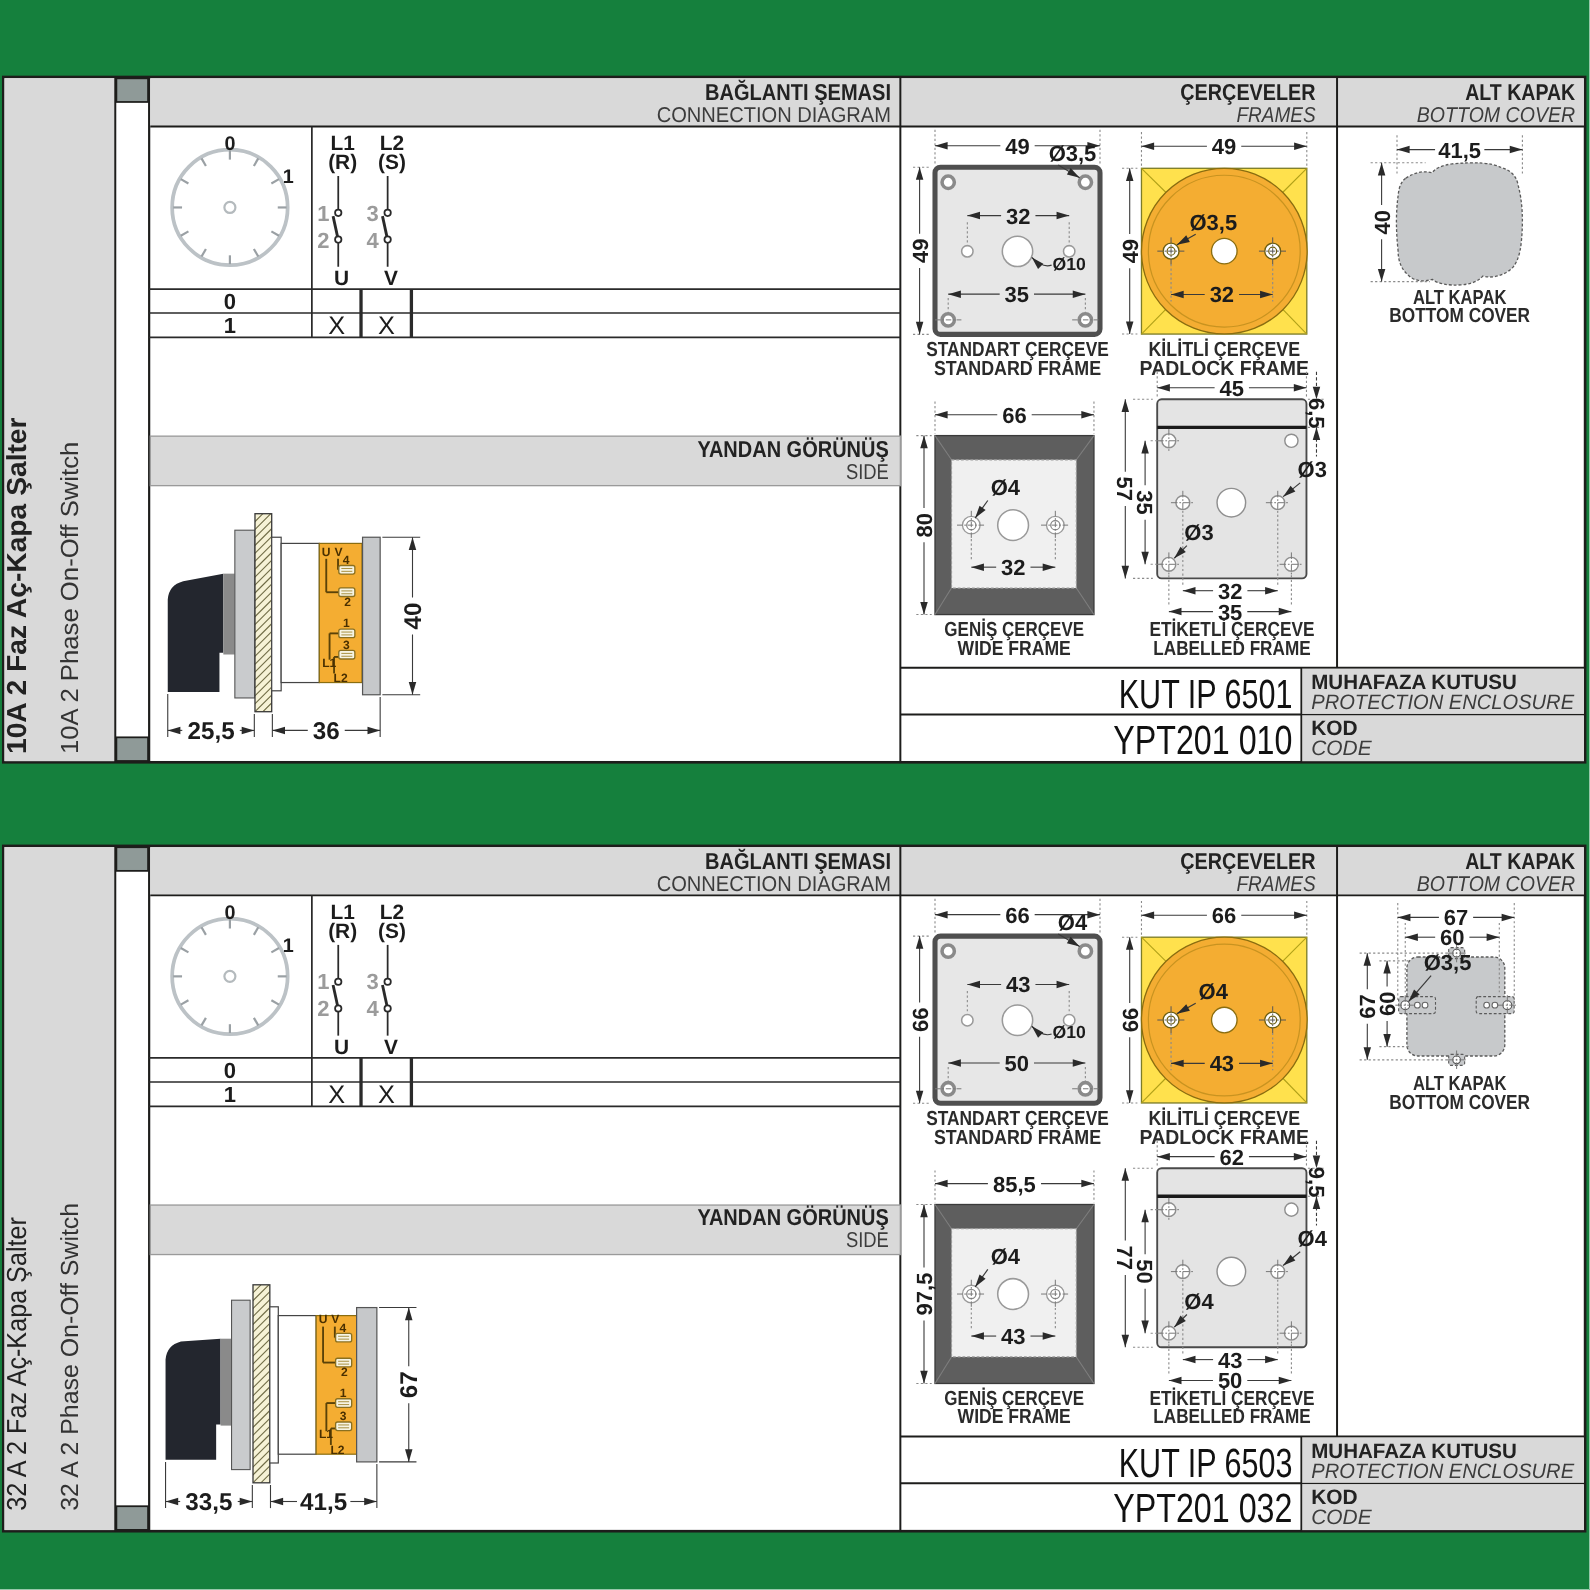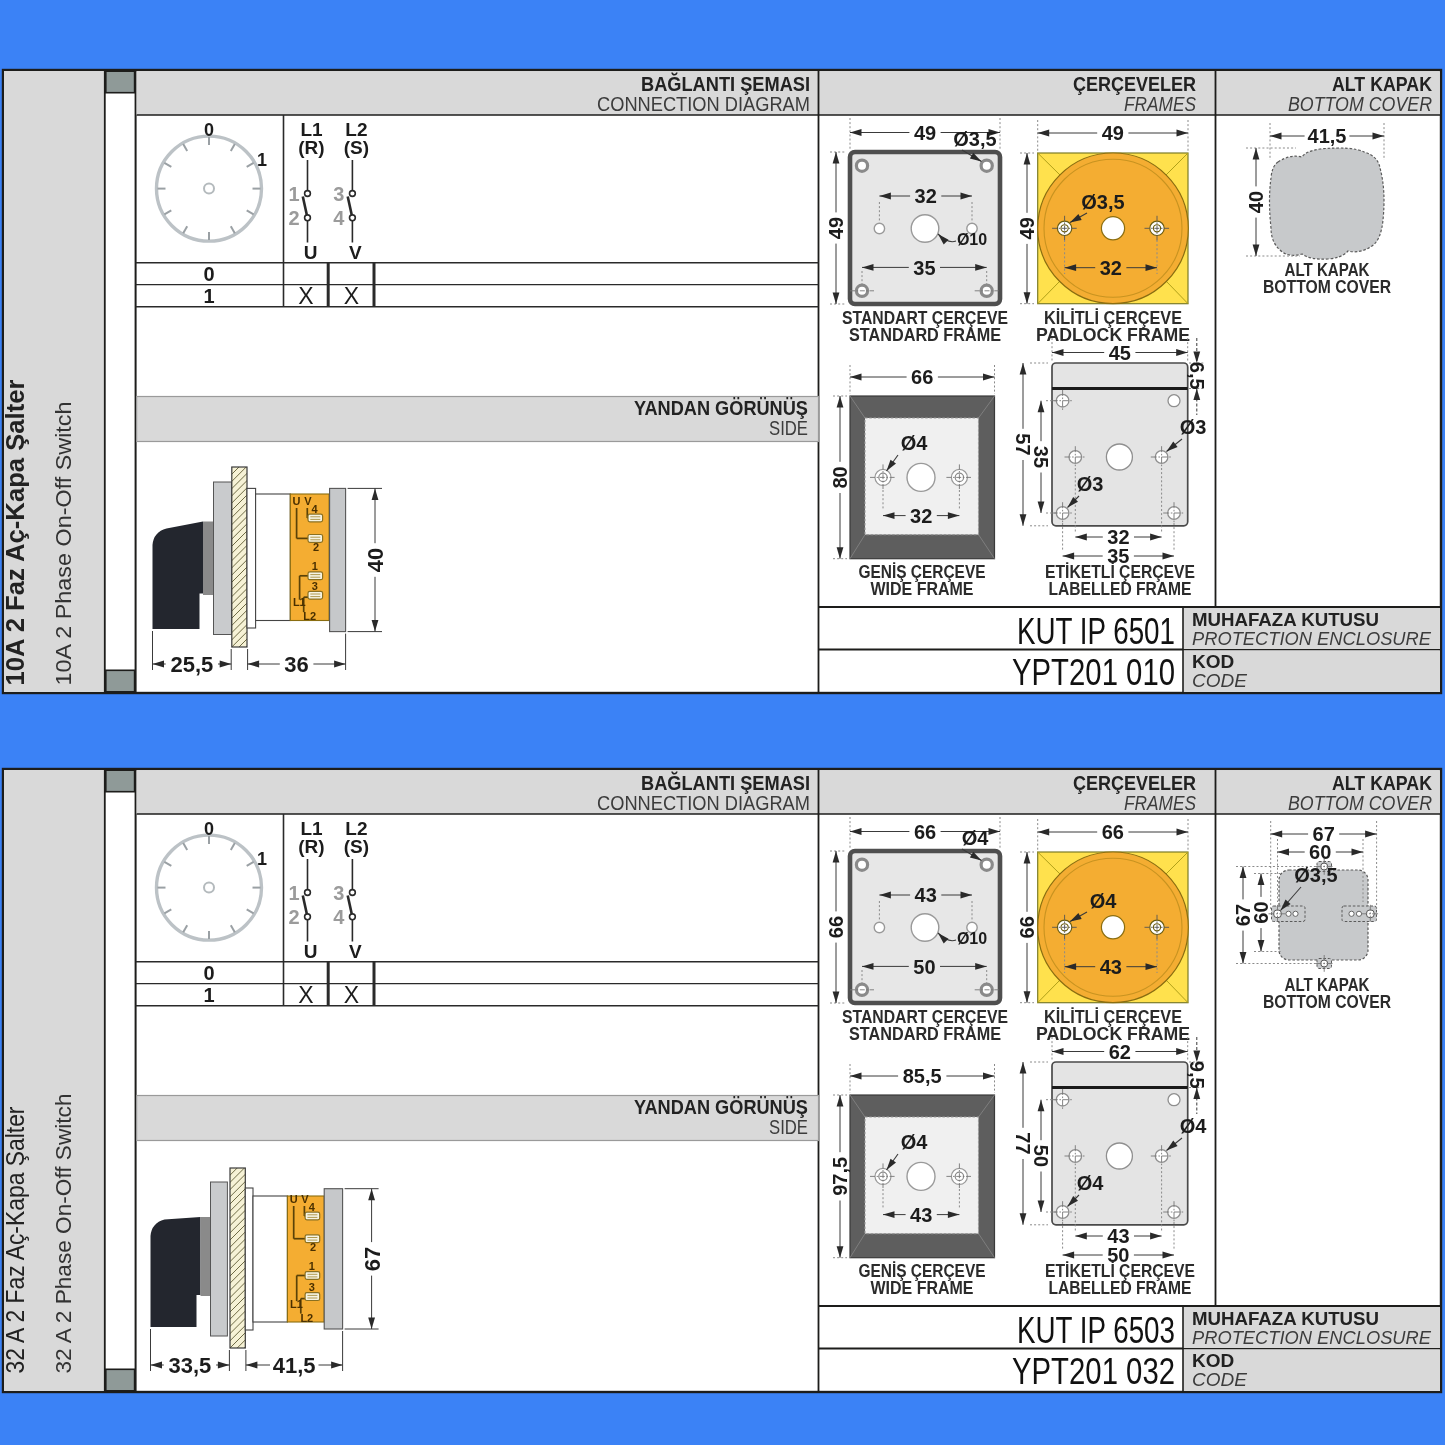--- a/index.html
+++ b/index.html
@@ -1,12 +1,12 @@
 <!DOCTYPE html>
-<html><head><meta charset="utf-8"><style>html,body{margin:0;padding:0;background:#fff;}*{box-sizing:border-box;}body{font-family:"Liberation Sans",sans-serif;}#page{position:relative;width:1445px;height:1445px;background:#3b82f6;overflow:hidden;}svg text{font-family:"Liberation Sans",sans-serif;}</style></head><body>
+<html><head><meta charset="utf-8"><style>html,body{margin:0;padding:0;background:#fff;}*{box-sizing:border-box;}body{font-family:"Liberation Sans",sans-serif;}#page{position:relative;width:1445px;height:1445px;background:#15803d;overflow:hidden;}svg text{font-family:"Liberation Sans",sans-serif;}</style></head><body>
 <div id="page">
 <svg width="1445" height="1445" viewBox="0 0 1445 1445">
 
 <g transform="translate(0,70)">
         <rect x="3" y="0" width="1438" height="623" fill="#fff" stroke="#1d1d1b" stroke-width="2.4"></rect>
         <rect x="4" y="1" width="100.5" height="621" fill="#d9d9d9"></rect>
         <line x1="104.8" y1="0" x2="104.8" y2="623" stroke="#1d1d1b" stroke-width="1.8"></line>
         <rect x="105.8" y="1.2" width="28.8" height="21.5" fill="#8f9a98" stroke="#1d1d1b" stroke-width="1.6"></rect>
         <rect x="105.8" y="600.3" width="28.8" height="21.5" fill="#8f9a98" stroke="#1d1d1b" stroke-width="1.6"></rect>
         <line x1="135.6" y1="0" x2="135.6" y2="623" stroke="#1d1d1b" stroke-width="2"></line>

